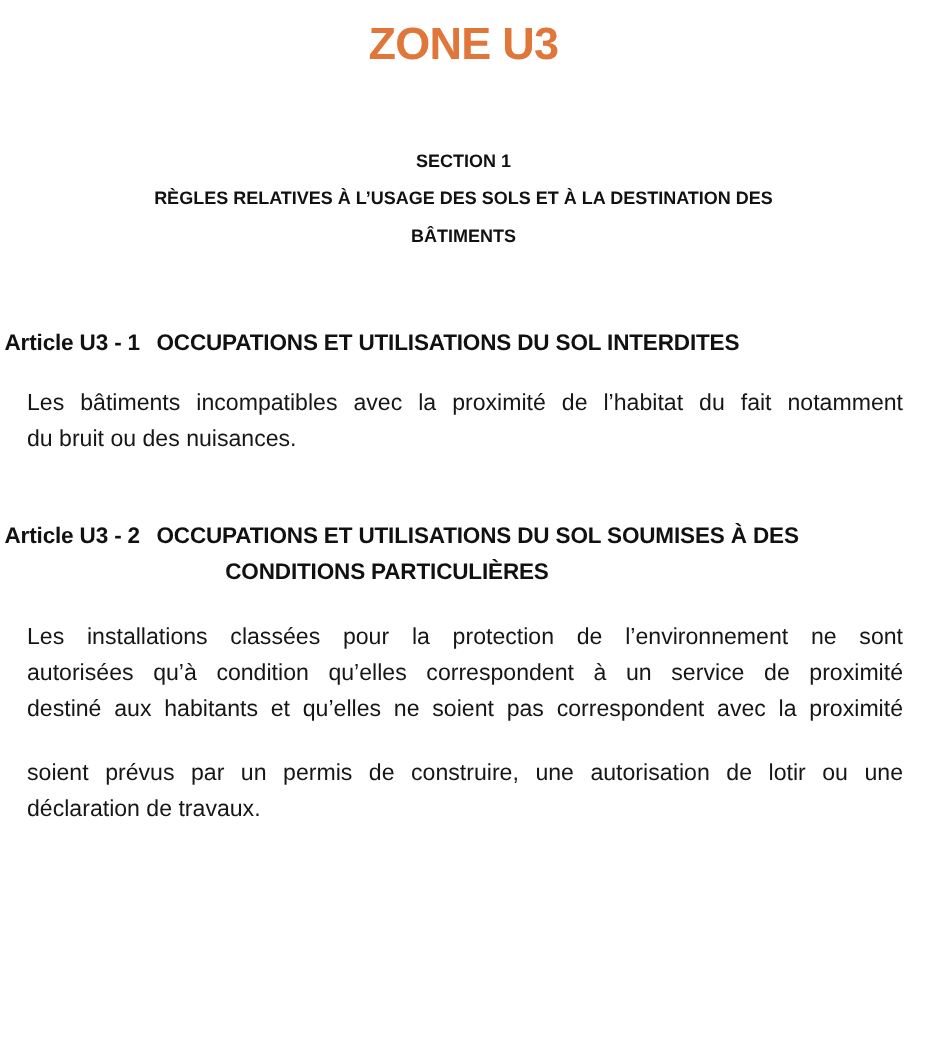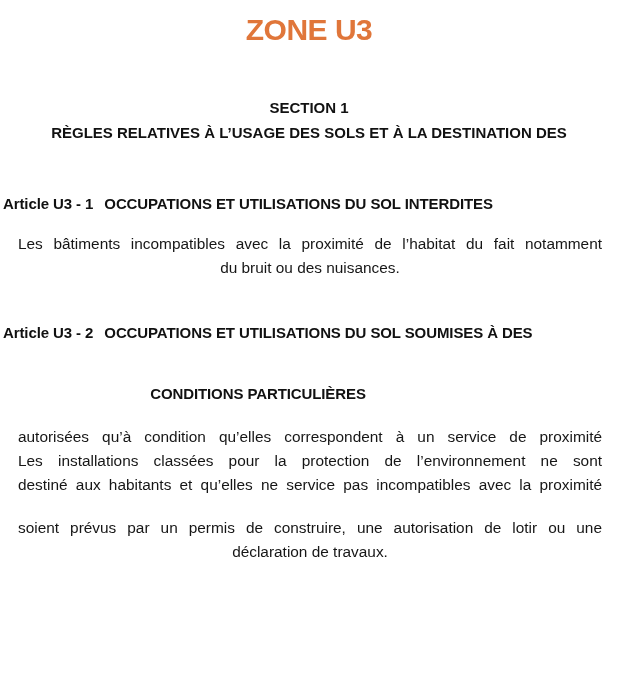--- a/index.html
+++ b/index.html
@@ -17,71 +17,71 @@
     text-align: center;
     font-size: 30px;
     line-height: 36px;
     font-weight: 700;
     letter-spacing: -0.5px;
     color: #e0763a;
   }
   .section-header {
     margin-top: 47px;
     text-align: center;
-    font-size: 15px;
+    font-size: 12px;
     line-height: 25px;
     font-weight: 700;
     color: #111111;
   }
   .section-header .line { display: block; white-space: nowrap; }
   .article-heading {
     font-size: 15px;
     line-height: 24px;
     font-weight: 700;
     color: #111111;
     padding-left: 3px;
     letter-spacing: -0.1px;
   }
   .article-heading .hline { display: block; white-space: nowrap; }
   .article-heading .label { margin-right: 11px; }
   .article-heading .centered-line2 {
     display: block;
     text-align: center;
     padding-right: 105px;
     white-space: nowrap;
-    margin-top: 37px;
   }
   .heading-1 { margin-top: 47px; }
   .heading-2 { margin-top: 41px; }
   .para {
     font-size: 15.4px;
     line-height: 24px;
     padding-left: 18px;
     padding-right: 16px;
   }
   .para .jl {               
     display: block;
     text-align: justify;
     text-align-last: justify;
   }
-  .para .ll { display: block; text-align: center; }   
+  .para .ll { display: block; text-align: left; }   
   .mt16 { margin-top: 16px; }
   .mt18 { margin-top: 18px; }
   .mt19 { margin-top: 19px; }
 </style>
 </head>
 <body>
 
 <div class="page">
 
   <div class="doc-title">ZONE U3</div>
 
   <div class="section-header">
     <span class="line">SECTION 1</span>
     <span class="line">RÈGLES RELATIVES À L’USAGE DES SOLS ET À LA DESTINATION DES</span>
+    <span class="line">BÂTIMENTS</span>
   </div>
 
   <div class="article-heading heading-1">
     <span class="hline">
       <span class="label">Article U3 - 1</span><span>OCCUPATIONS ET UTILISATIONS DU SOL INTERDITES</span>
     </span>
   </div>
 
   <div class="para mt16">
     <span class="jl">Les bâtiments incompatibles avec la proximité de l’habitat du fait notamment</span>
@@ -91,23 +91,23 @@
 
 
   <div class="article-heading heading-2">
     <span class="hline">
       <span class="label">Article U3 - 2</span><span>OCCUPATIONS ET UTILISATIONS DU SOL SOUMISES À DES</span>
     </span>
     <span class="centered-line2">CONDITIONS PARTICULIÈRES</span>
   </div>
 
   <div class="para mt19">
+    <span class="jl">Les installations classées pour la protection de l’environnement ne sont</span>
     <span class="jl">autorisées qu’à condition qu’elles correspondent à un service de proximité</span>
-    <span class="jl">Les installations classées pour la protection de l’environnement ne sont</span>
-    <span class="jl">destiné aux habitants et qu’elles ne service pas incompatibles avec la proximité</span>
+    <span class="jl">destiné aux habitants et qu’elles ne soient pas correspondent avec la proximité</span>
   </div>
 
   <div class="para mt19">
     <span class="jl">soient prévus par un permis de construire, une autorisation de lotir ou une</span>
     <span class="ll">déclaration de travaux.</span>
   </div>
 
 </div>
 
 </body></html>

